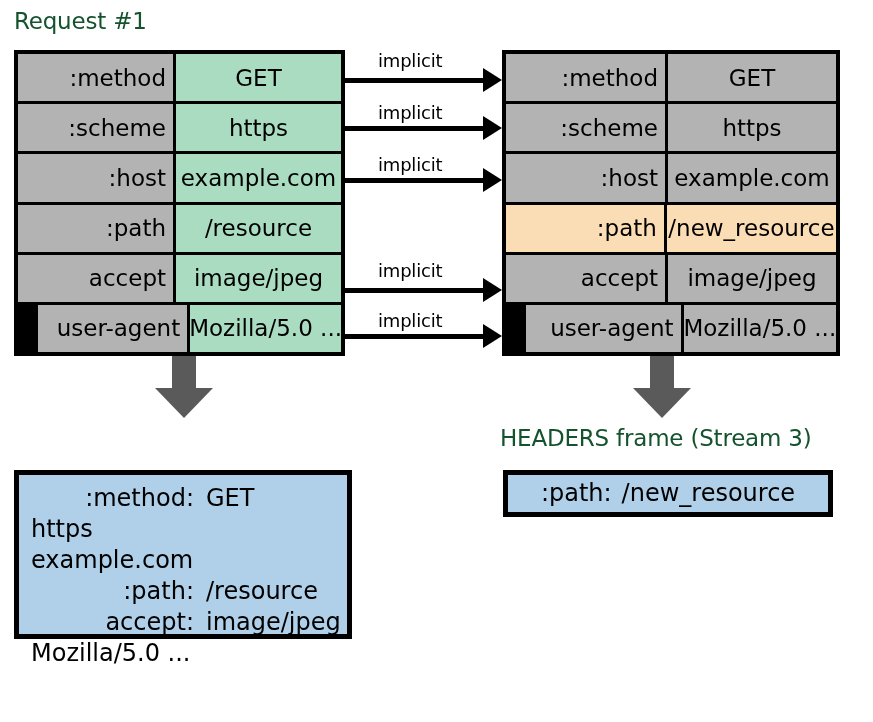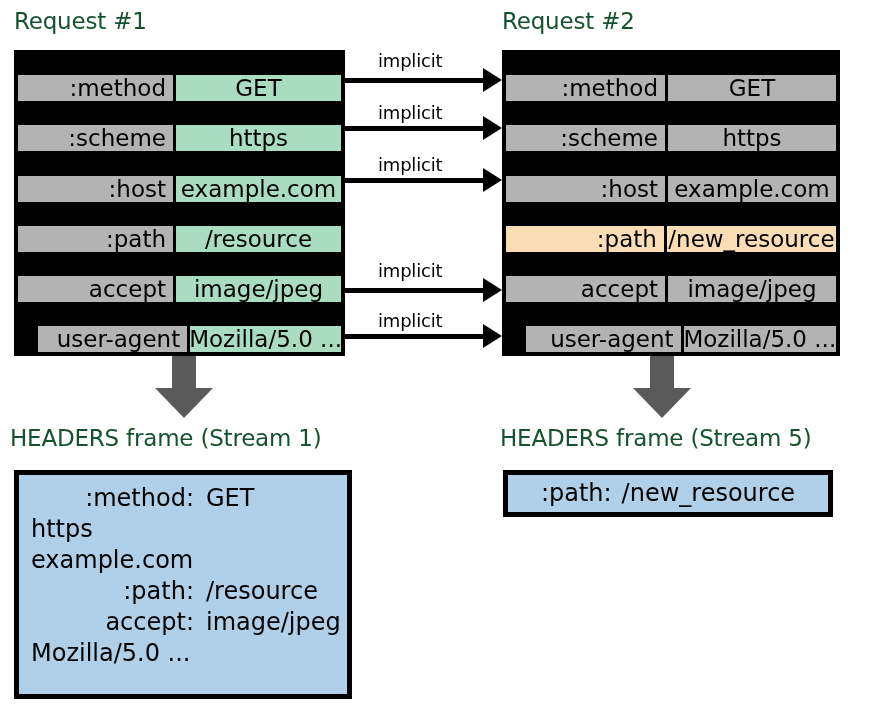--- a/index.html
+++ b/index.html
@@ -47,21 +47,20 @@
   }
   #table-req1 { left: 14px;  top: 50px; width: 331px; height: 306px; }
   #table-req2 { left: 502px; top: 50px; width: 338px; height: 306px; }
 
   .hrow {
     display: flex;
     flex: 1 1 0;
     min-height: 0;
     border-bottom: 3px solid #000;
     box-sizing: border-box;
-    align-items: flex-end;
   }
   .hrow:last-child { border-bottom: none; padding-left: 20px; }
 
   .hcell {
     display: flex;
     align-items: center;
     box-sizing: border-box;
     font-size: 23px;
     color: #000;
     white-space: nowrap;
@@ -134,21 +133,21 @@
   #down-arrow-1 { left: 155px; top: 356px; }
   #down-arrow-2 { left: 633px; top: 356px; }
 
   
   .frame-box {
     position: absolute;
     background: #afd0e8;
     border: 5px solid #000;
     box-sizing: border-box;
   }
-  #frame-box-1 { left: 14px;  top: 470px; width: 338px; height: 229px; }
+  #frame-box-1 { left: 14px;  top: 470px; width: 338px; height: 169px; }
   #frame-box-2 { left: 503px; top: 470px; width: 330px; height: 47px;  }
 
   .kvline {
     display: flex;
     align-items: baseline;
     font-size: 24px;
     line-height: 31px;
     color: #000;
     white-space: nowrap;
   }
@@ -195,21 +194,20 @@
     <div class="hrow">
       <div class="hcell key fill-gray">accept</div>
       <div class="hcell val fill-green">image/jpeg</div>
     </div>
     <div class="hrow">
       <div class="hcell key fill-gray">user-agent</div>
       <div class="hcell val fill-green">Mozilla/5.0 ...</div>
     </div>
   </div>
 
-  <div class="caption" id="cap-req2">Request #2</div>
 
   <div class="htable" id="table-req2">
     <div class="hrow">
       <div class="hcell key fill-gray">:method</div>
       <div class="hcell val fill-gray">GET</div>
     </div>
     <div class="hrow">
       <div class="hcell key fill-gray">:scheme</div>
       <div class="hcell val fill-gray">https</div>
     </div>
@@ -253,21 +251,20 @@
 
   <div class="down-arrow" id="down-arrow-1">
     <div class="shaft"></div>
     <div class="head"></div>
   </div>
   <div class="down-arrow" id="down-arrow-2">
     <div class="shaft"></div>
     <div class="head"></div>
   </div>
 
-  <div class="caption" id="cap-hdr1">HEADERS frame (Stream 1)</div>
   <div class="frame-box" id="frame-box-1">
     <div class="kvlist">
       <div class="kvline">
         <span class="k">:method:</span>
         <span class="v">GET</span>
       </div>
       <div class="kvline">
         <span class="v">https</span>
       </div>
       <div class="kvline">
@@ -280,21 +277,21 @@
       <div class="kvline">
         <span class="k">accept:</span>
         <span class="v">image/jpeg</span>
       </div>
       <div class="kvline">
         <span class="v">Mozilla/5.0 ...</span>
       </div>
     </div>
   </div>
 
-  <div class="caption" id="cap-hdr2">HEADERS frame (Stream 5)</div>
+  <div class="caption" id="cap-hdr2">HEADERS frame (Stream 3)</div>
   <div class="frame-box" id="frame-box-2">
     <div class="kvlist">
       <div class="kvline">
         <span class="k">:path:</span>
         <span class="v">/new_resource</span>
       </div>
     </div>
   </div>
 
 </div>

